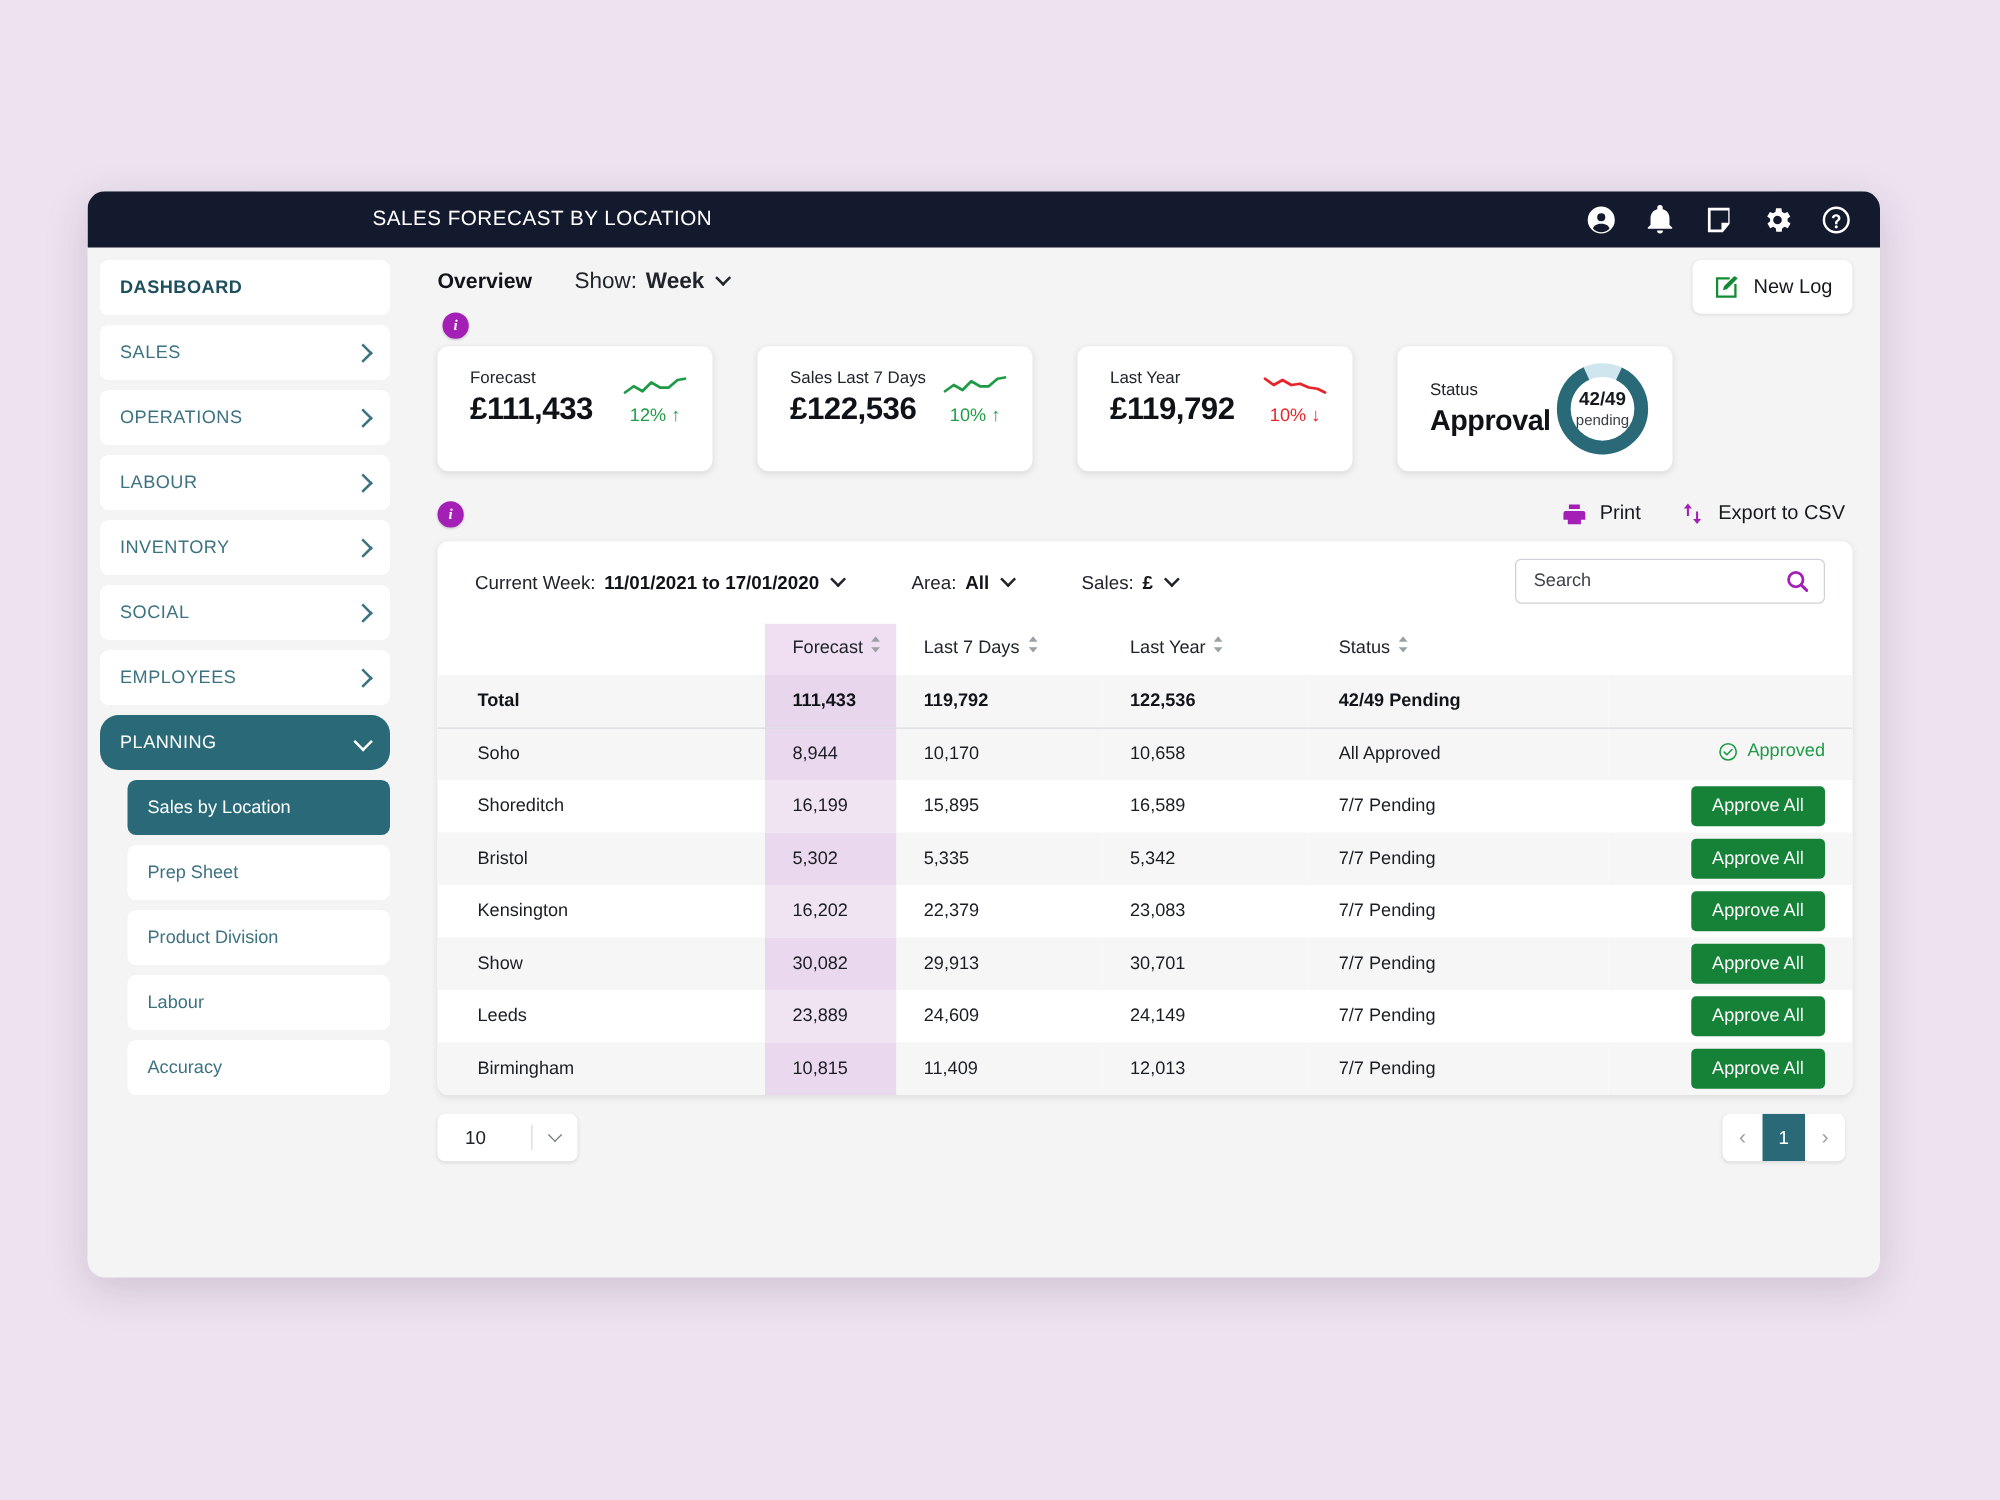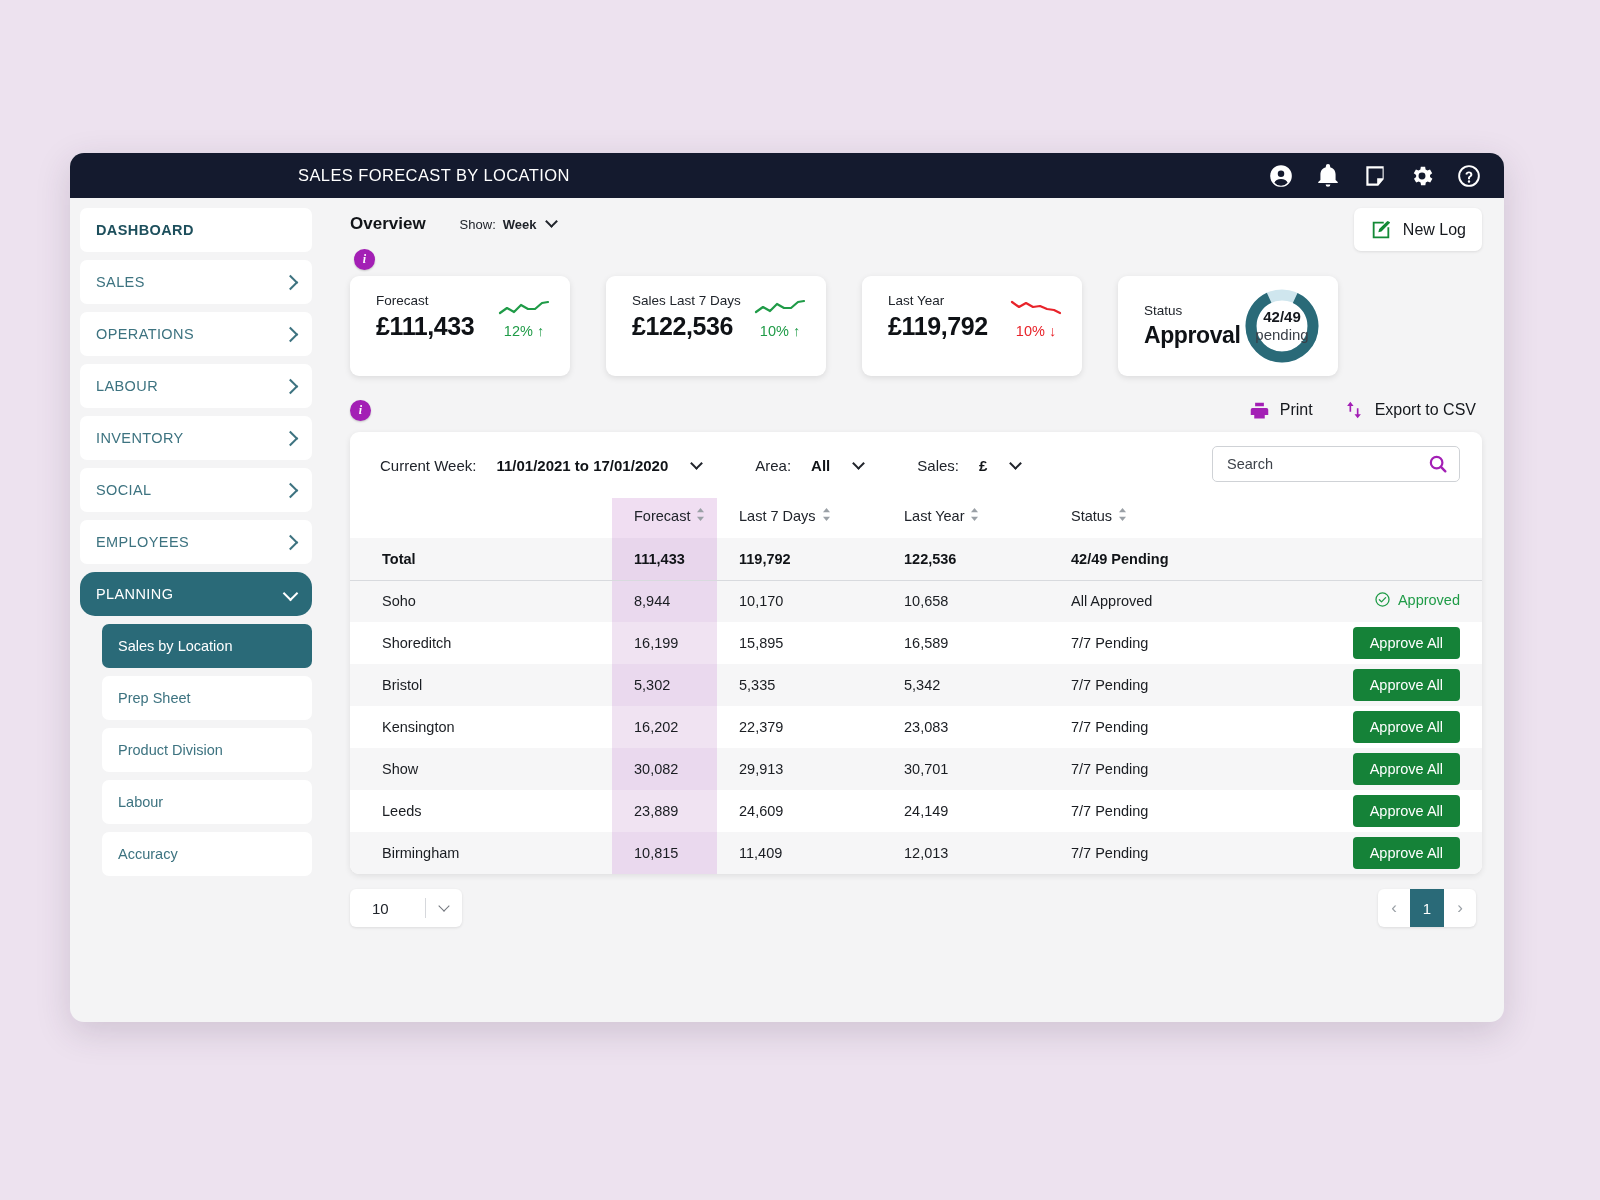--- a/index.html
+++ b/index.html
@@ -92,21 +92,21 @@
   .sub-item.active { background: #2a6a78; color: #ffffff; }
 
   
   #main {
     position: absolute; left: 252px; top: 0; right: 0; bottom: 0;
     padding: 0 22px 0 28px;
   }
 
   #page-head { display:flex; align-items:center; padding-top: 16px; position: relative; }
   #page-title { font-size: 17px; font-weight: bold; color: #111418; }
-  #show-filter { margin-left: 34px; display:flex; align-items:baseline; gap:7px; font-size: 13px; color:#20242b; }
+  #show-filter { margin-left: 34px; display:flex; align-items:baseline; gap:7px; font-size: 18px; color:#20242b; }
   #show-filter .lbl { color:#20242b; }
   #show-filter .val { font-weight: bold; }
   .caret {
     display:inline-block; width:9px; height:9px;
     border-right: 2px solid #20242b; border-bottom: 2px solid #20242b;
     transform: rotate(45deg); margin-left: 4px; position: relative; top:-3px;
   }
   #new-log-btn {
     position: absolute; right: 0; top: 10px;
     background: #ffffff; border-radius: 7px;
@@ -145,36 +145,36 @@
   .kpi-trend.up .pct { color:#1f9b47; }
   .kpi-trend.down .pct { color:#e8232a; }
 
   .kpi-card.status { width: 220px; padding: 0; display:flex; align-items:center; }
   .kpi-card.status .stat-left { padding-left: 26px; }
   .kpi-card.status .kpi-value { font-size: 23px; }
   .donut { position:absolute; right: 16px; top: 10px; width: 80px; height: 80px; }
   .donut-text { position:absolute; left:0; top:0; width:80px; height:80px;
     display:flex; flex-direction:column; align-items:center; justify-content:center; }
   .donut-text .frac { font-size: 15px; font-weight: bold; color:#15181d; line-height: 1; }
-  .donut-text .sub { font-size: 15px; color:#3a3f47; margin-top: 2px; }
+  .donut-text .sub { font-size: 12px; color:#3a3f47; margin-top: 2px; }
 
   
   #tools-row { margin-top: 22px; display:flex; align-items:center; position:relative; height: 24px; }
   #tools-right { position:absolute; right: 6px; display:flex; align-items:center; gap: 30px; }
   .tool-btn { display:flex; align-items:center; gap: 10px; font-size: 16px; color:#15181d; cursor:pointer; }
 
   
   #table-panel {
     margin-top: 10px;
     background:#fff; border-radius: 9px;
     box-shadow: 0 2px 6px rgba(0,0,0,.09);
     overflow: hidden;
   }
   #filter-bar { display:flex; align-items:center; height: 66px; padding: 0 30px; position:relative; }
-  .filter-group { display:flex; align-items:baseline; gap:20px; font-size:15px; color:#20242b; cursor:pointer; }
+  .filter-group { display:flex; align-items:baseline; gap:7px; font-size:15px; color:#20242b; cursor:pointer; }
   .filter-group .val { font-weight:bold; color:#111418; }
   .filter-group + .filter-group { margin-left: 54px; }
   #search-wrap {
     position:absolute; right: 22px; top: 14px;
     width: 248px; height: 36px;
     border: 1px solid #cfd2d6; border-radius: 5px;
     display:flex; align-items:center; padding: 0 10px 0 14px;
     background:#fff;
   }
   #search-input {

